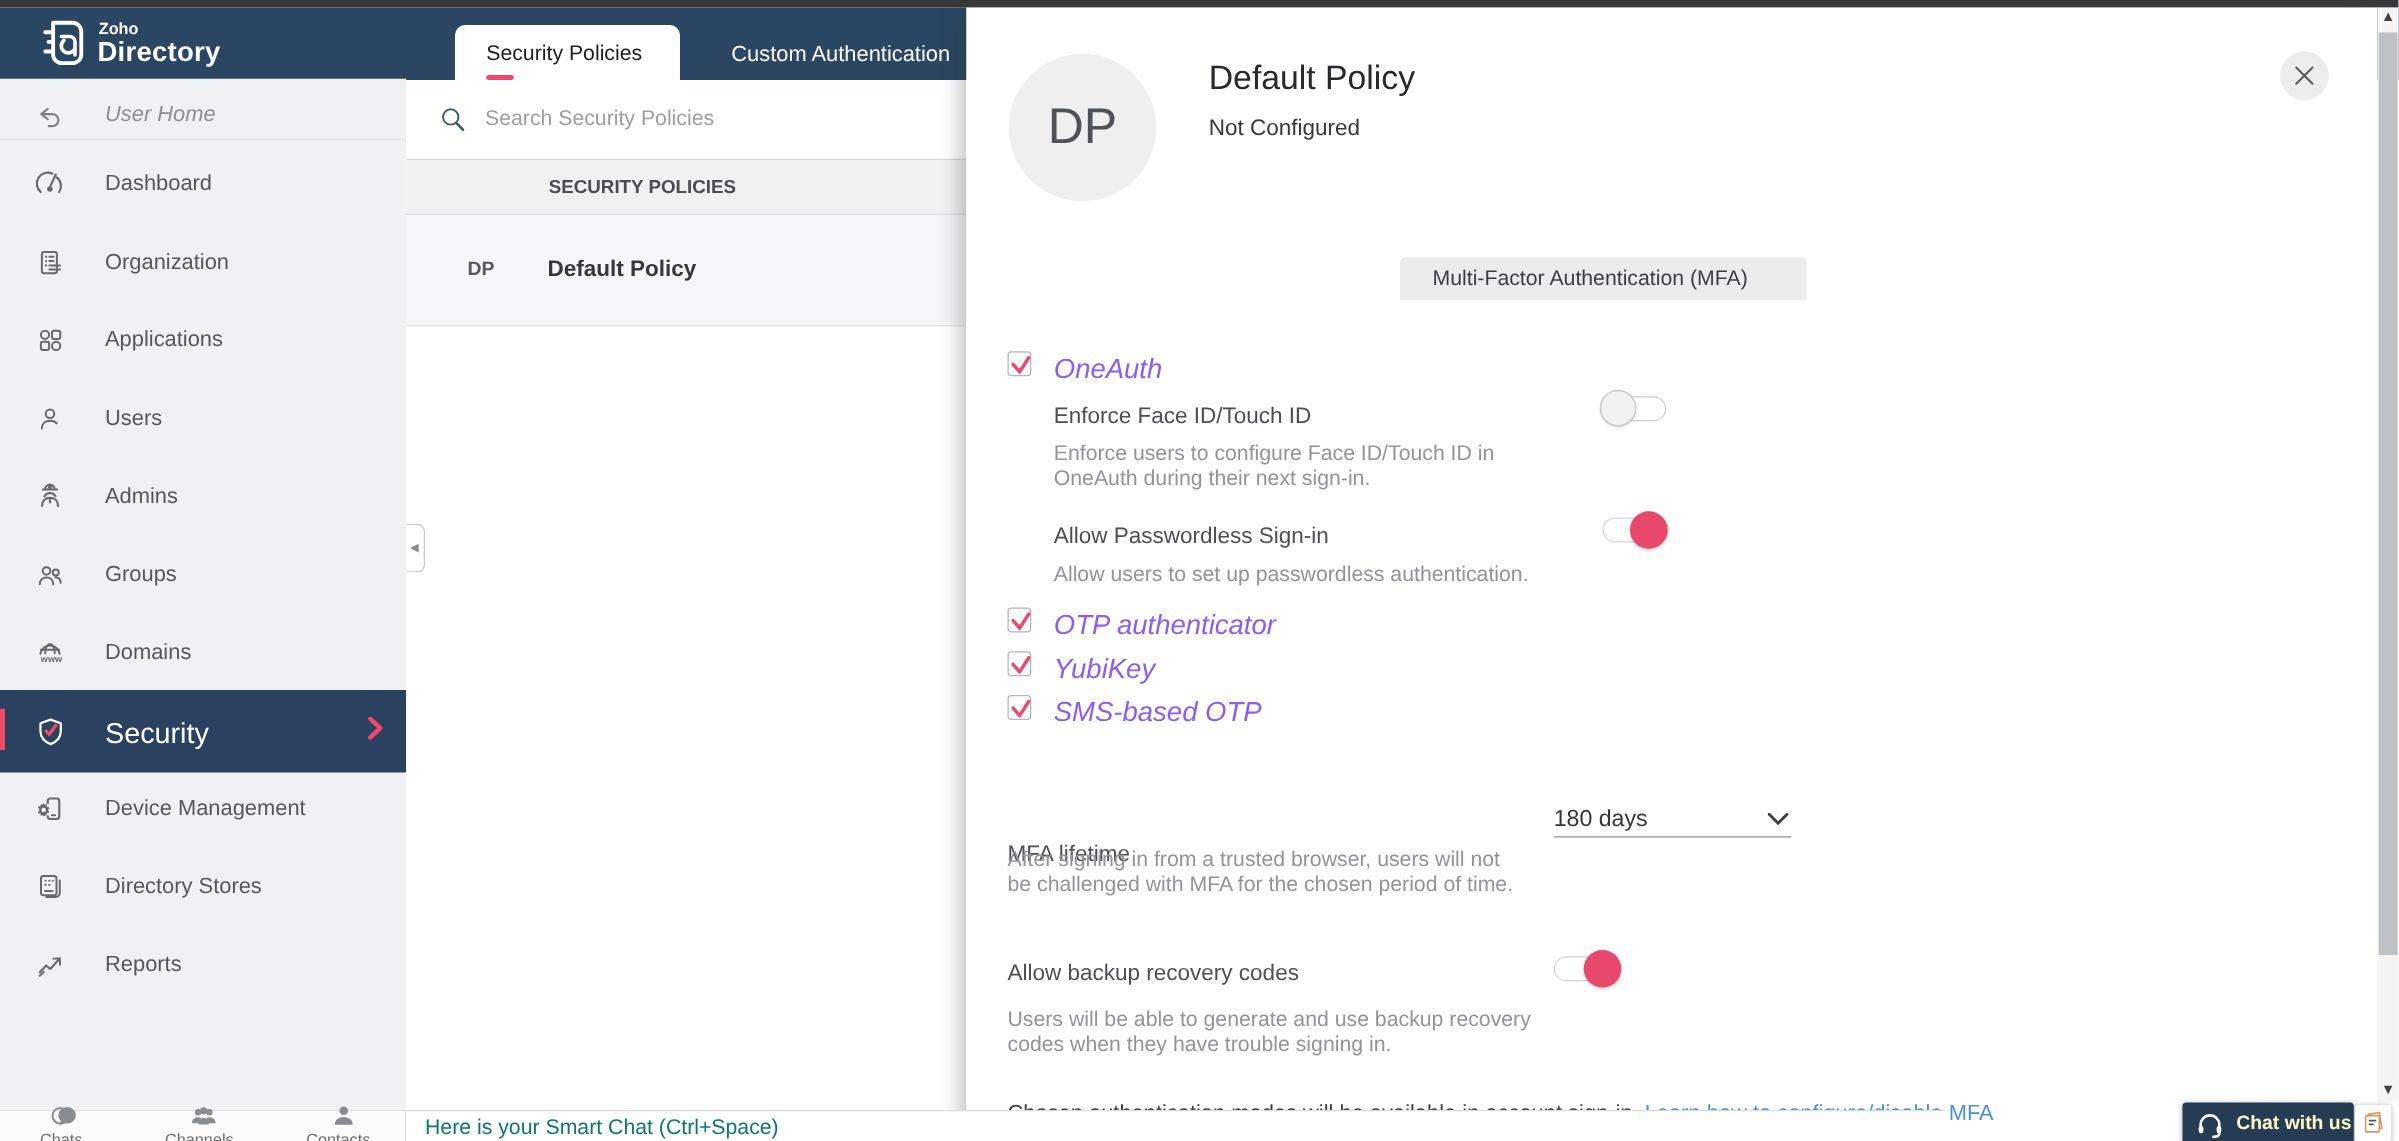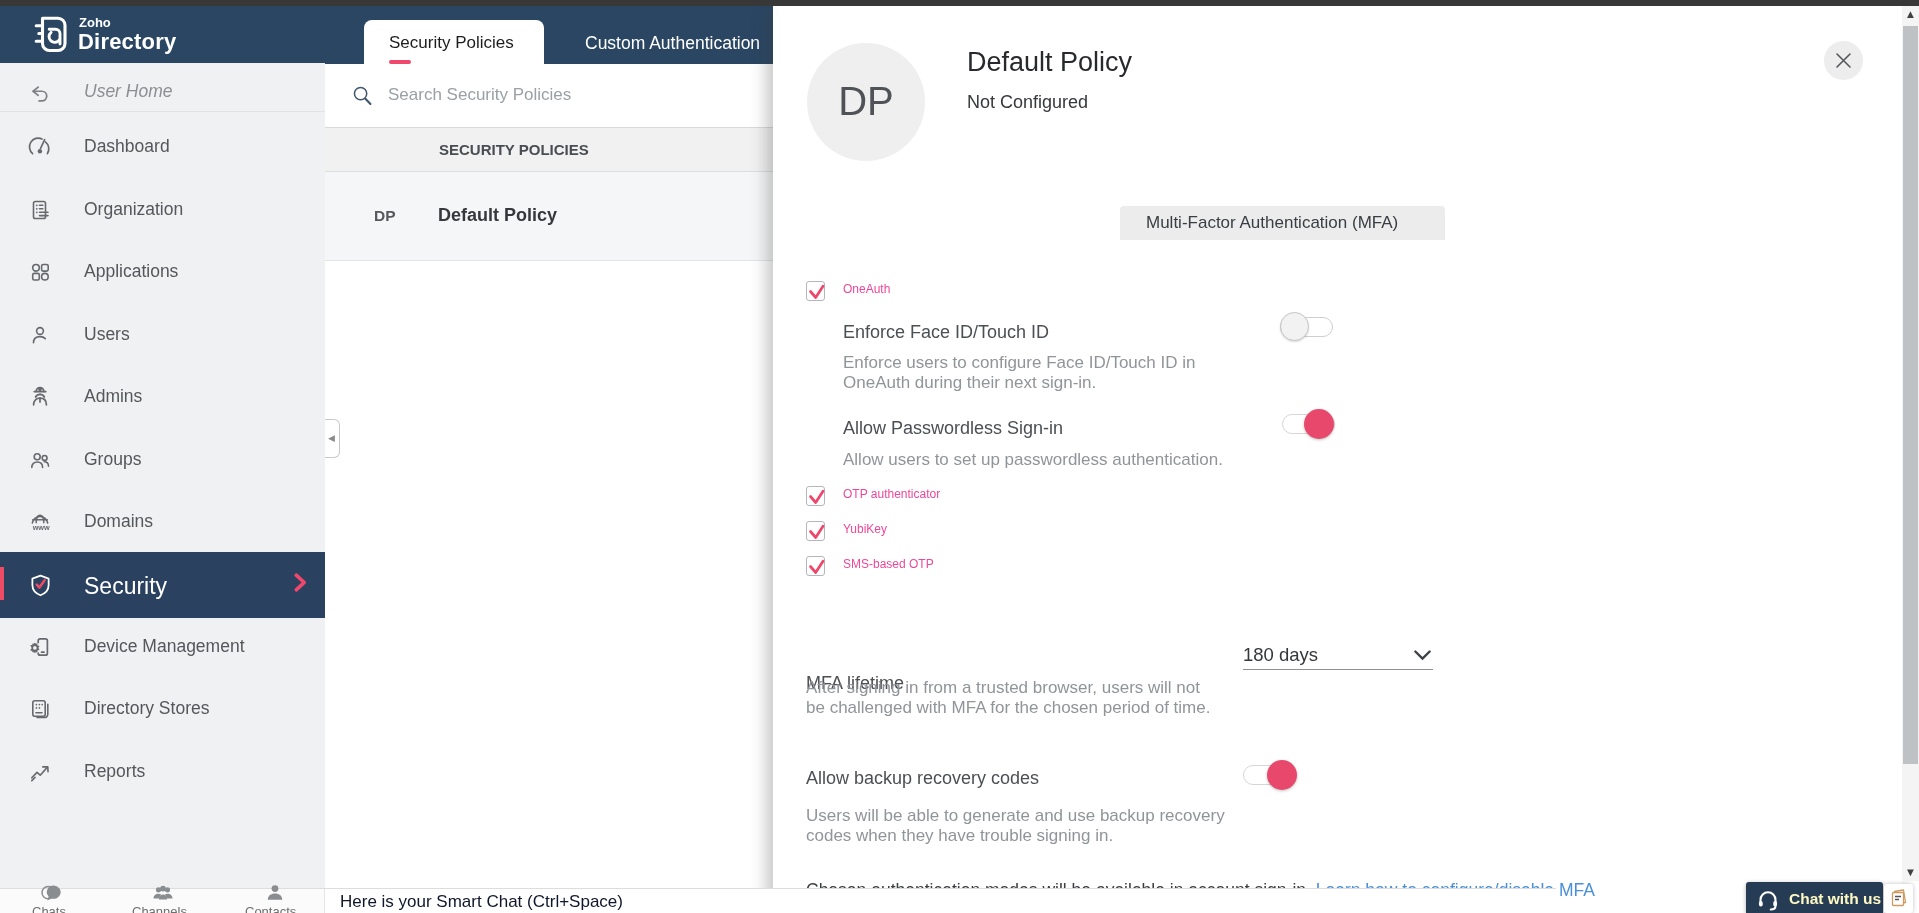--- a/index.html
+++ b/index.html
@@ -55,40 +55,40 @@
   #subttl { position:absolute; left:194px; top:86px; font-size:18px; color:#36383c; }
   #closebtn { position:absolute; left:1051px; top:35px; width:39px; height:39px; border-radius:50%; background:#ededee; }
 
   #tabsrow { position:absolute; left:0; top:200px; width:1129px; height:34px; border-bottom:1px solid #dadbdd; }
   .ptab { position:absolute; top:0; height:34px; font-size:16.5px; color:#3a3e44; line-height:34px; }
   #ptab-mfa { position:absolute; left:347px; top:200px; width:325px; height:34px; background:#ececec; border-radius:4px 4px 0 0; text-align:left; padding-left:26px; line-height:34px; font-size:17px; color:#3a3e44; }
 
   
   .ck { position:absolute; width:19px; height:20px; border:1px solid #b3b6ba; border-radius:3px; background:#fff; }
   .ck svg { position:absolute; left:0px; top:0px; width:18px; height:19px; overflow:visible; }
-  .cklbl { position:absolute; font-size:12px; color:#ec4899; }
+  .cklbl { position:absolute; font-size:22px; color:#8b5cf6;font-style:italic; }
   .seclbl { position:absolute; font-size:18px; color:#4c4f54; }
   .desc { position:absolute; font-size:17px; color:#919499; line-height:20px; }
 
   .toggle-off .track { position:absolute; width:53px; height:20px; border:1px solid #cfcfcf; border-radius:10px; background:#fff; }
   .toggle-off .knob { position:absolute; width:29px; height:29px; border-radius:50%; background:#f2f2f2; border:1px solid #c6c6c6; box-shadow:0 1px 2px rgba(0,0,0,0.15); }
   .toggle-on .track { position:absolute; width:53px; height:20px; border:1px solid #d6d6d6; border-radius:10px; background:#fff; }
   .toggle-on .knob { position:absolute; width:30px; height:30px; border-radius:50%; background:#e9486d; box-shadow:0 1px 3px rgba(0,0,0,0.25); }
 
   #ddtext { position:absolute; left:470px; top:638px; font-size:18.5px; color:#33363a; }
   #ddline { position:absolute; left:470px; top:663px; width:190px; height:1px; background:#8f9094; }
   #cuttext { position:absolute; left:33px; top:874px; font-size:17.5px; color:#3a3d42; white-space:nowrap; }
   #cuttext .blue { color:#4a90d9; }
 
   
   #chatbar { left:0; top:888px; width:1556px; height:25px; background:#fff; border-top:1px solid #ddd; }
   #chatbar-left { position:absolute; left:0; top:0; width:325px; height:25px; background:#fbfbfb; border-right:1px solid #e5e5e5; }
   .cbicon { position:absolute; top:-6px; }
   .cblbl { position:absolute; top:15px; font-size:13px; color:#6e6e6e; }
-  #smartchat { position:absolute; left:340px; top:3px; font-size:17px; color:#0f172a; }
+  #smartchat { position:absolute; left:340px; top:3px; font-size:17px; color:#0f766e; }
 
   #chatwithus { left:1746px; top:882px; width:137px; height:31px; background:#263c55; border-radius:3px 3px 0 0; box-shadow:0 1px 4px rgba(0,0,0,0.3); }
   #chatwithus .lbl { position:absolute; left:43px; top:8px; color:#fef9c3; font-size:15.5px; font-weight:bold; }
   #cornerbox { left:1884px; top:884px; width:29px; height:29px; background:#fff; border-radius:3px; box-shadow:0 0 4px rgba(0,0,0,0.25); }
 
   
   #sbar { left:1902px; top:6px; width:17px; height:875px; background:#f4f4f4; }
   #sbar .thumb { position:absolute; left:1px; top:20px; width:15px; height:738px; background:#bfc2c4; }
   #sbar .arr { position:absolute; left:0; width:17px; height:17px; color:#404142; font-size:11.5px; text-align:center; line-height:17px; }
 </style>

